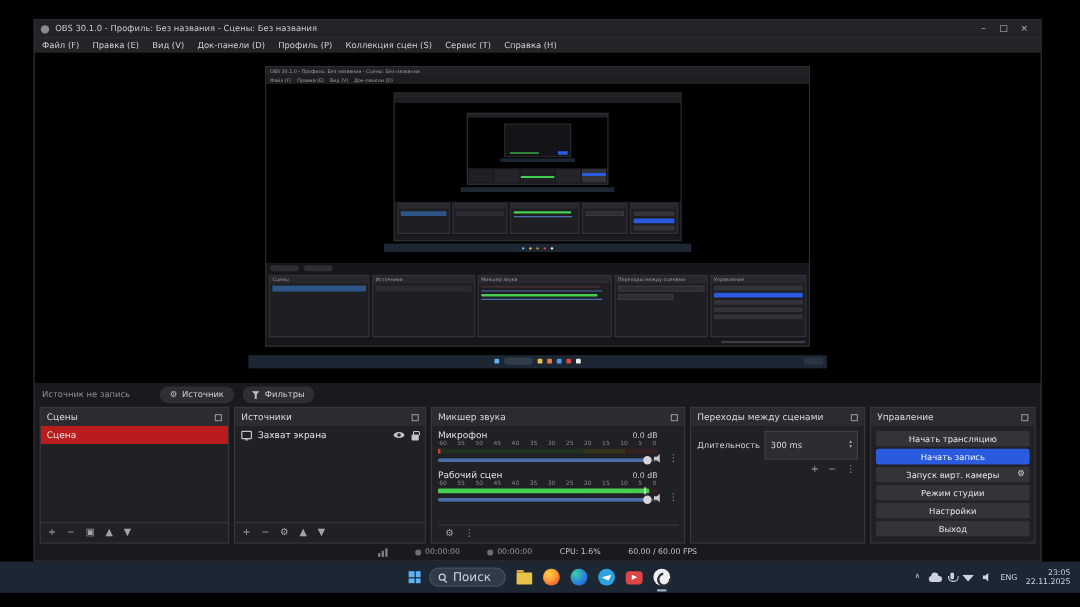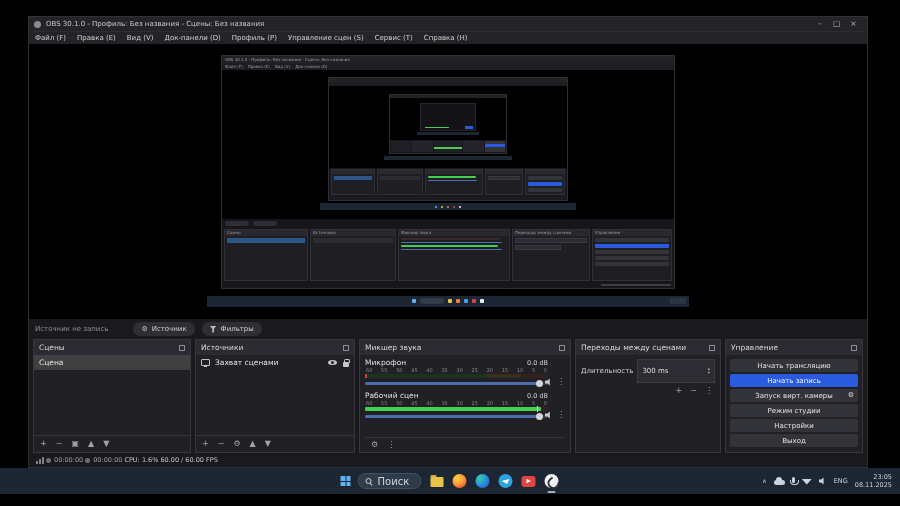--- a/index.html
+++ b/index.html
@@ -27,21 +27,21 @@
   
   .docks{flex:0 0 114px;display:flex;gap:4px;padding:0 4px;min-height:0}
   .panel{border:1px solid #36363c;background:#202025;display:flex;flex-direction:column;min-width:0}
   .p-scenes{width:158px}.p-sources{width:160px}.p-mixer{width:212px}.p-trans{width:146px}.p-ctl{flex:1}
   .panel-h{flex:0 0 15px;background:#2b2b31;display:flex;align-items:center;justify-content:space-between;padding:0 5px}
   .panel-title{font-size:7.5px;color:#d8d8dc;white-space:nowrap}
   .dock-opt{width:6px;height:6px;border:1px solid #8a8a90}
   .panel-body{flex:1;display:flex;flex-direction:column;min-height:0}
   .list{flex:1}
   .list-item{height:15px;display:flex;align-items:center;gap:5px;padding:0 5px;font-size:7.5px;color:#e2e2e6;white-space:nowrap}
-  .list-item.selected{background:#404040}
+  .list-item.selected{background:#b91c1c}
   .ptoolbar{flex:0 0 17px;border-top:1px solid #36363c;display:flex;align-items:center;gap:9px;padding:0 6px}
   .tool{font-size:8px;color:#a2a2a8;line-height:1}
   .i-monitor{width:9px;height:7px;border:1px solid #c2c2c6;border-radius:1px;position:relative;flex:0 0 auto}
   .i-monitor:after{content:"";position:absolute;left:2px;right:2px;bottom:-2px;height:1px;background:#c2c2c6}
   .src-right{margin-left:auto;display:flex;align-items:center;gap:6px}
   .i-eye{width:9px;height:5px;background:#c6c6ca;border-radius:50%;position:relative}
   .i-eye:after{content:"";position:absolute;left:3px;top:1px;width:3px;height:3px;background:#24242a;border-radius:50%}
   .i-lock{width:6px;height:5px;background:#c6c6ca;border-radius:1px;position:relative;margin-top:3px}
   .i-lock:before{content:"";position:absolute;left:1px;top:-3px;width:4px;height:3px;border:1px solid #c6c6ca;border-bottom:none;border-radius:2px 2px 0 0}
 
@@ -75,21 +75,21 @@
   .dur-field .val{flex:1;font-size:7px;color:#dcdce0}
   .trans-actions{display:flex;align-items:center;justify-content:flex-end;gap:8px;padding-right:2px}
 
   
   .ctl-body{padding:4px;display:flex;flex-direction:column;gap:2px}
   .ctl-btn{flex:0 0 13px;background:#33333a;border-radius:2px;display:flex;align-items:center;justify-content:center;font-size:7px;color:#e4e4e8;position:relative;white-space:nowrap}
   .ctl-btn.primary{background:#2a5ade;color:#f2f5ff}
   .btn-gear{position:absolute;right:4px;font-size:7px;color:#d0d0d4;line-height:1}
 
   
-  .statusbar{flex:0 0 14px;display:flex;align-items:center;justify-content:flex-start;gap:2px;padding:0 7px;font-size:6.5px;color:#9a9aa0}
+  .statusbar{flex:0 0 14px;display:flex;align-items:center;justify-content:center;gap:23px;padding:0 7px;font-size:6.5px;color:#9a9aa0}
   .sb-item{display:flex;align-items:center;gap:3px;white-space:nowrap}
   .i-bars{display:flex;align-items:flex-end;gap:1px;height:7px}
   .i-bars i{width:2px;background:#7e7e84;display:block}
   .sb-dot{width:5px;height:5px;border-radius:50%;background:#6f6f75}
   .sb-strong{color:#c6c6ca}
 
   
   .mini{position:relative;background:#000;flex:0 0 auto}
   .l1{width:482px;height:264px}
   .m-win{position:absolute;background:#17171b;border:1px solid #2d2d33;display:flex;flex-direction:column}
@@ -186,21 +186,21 @@
         <span class="win-btn">×</span>
       </span>
     </div>
 
     <div class="menubar">
       <span class="menu-item">Файл (F)</span>
       <span class="menu-item">Правка (E)</span>
       <span class="menu-item">Вид (V)</span>
       <span class="menu-item">Док-панели (D)</span>
       <span class="menu-item">Профиль (P)</span>
-      <span class="menu-item">Управление сцен (S)</span>
+      <span class="menu-item">Коллекция сцен (S)</span>
       <span class="menu-item">Сервис (T)</span>
       <span class="menu-item">Справка (H)</span>
     </div>
 
     <div class="preview">
       <div class="mini l1">
         <div class="m-win l1-win">
           <div class="m-title">
               <span class="m-txt">OBS 30.1.0 - Профиль: Без названия - Сцены: Без названия</span>
             </div>
@@ -378,21 +378,21 @@
 
       <div class="panel p-sources">
         <div class="panel-h">
           <span class="panel-title">Источники</span>
           <span class="dock-opt"></span>
         </div>
         <div class="panel-body">
           <div class="list">
             <div class="list-item">
               <span class="i-monitor"></span>
-              <span>Захват сценами</span>
+              <span>Захват экрана</span>
               <span class="src-right">
                 <span class="i-eye"></span>
                 <span class="i-lock"></span>
               </span>
             </div>
           </div>
           <div class="ptoolbar">
             <span class="tool">+</span>
             <span class="tool">−</span>
             <span class="tool">⚙</span>
@@ -564,18 +564,18 @@
     </div>
     <div class="tb-right">
       <span class="i-chev">∧</span>
       <span class="i-cloud"></span>
       <span class="i-mic"></span>
       <span class="i-wifi"></span>
       <span class="i-vol"></span>
       <span class="tray-txt">ENG</span>
       <span class="clock">
         <span>23:05</span>
-        <span>08.11.2025</span>
+        <span>22.11.2025</span>
       </span>
     </div>
   </div>
 
 </div>
 
 </body></html>

